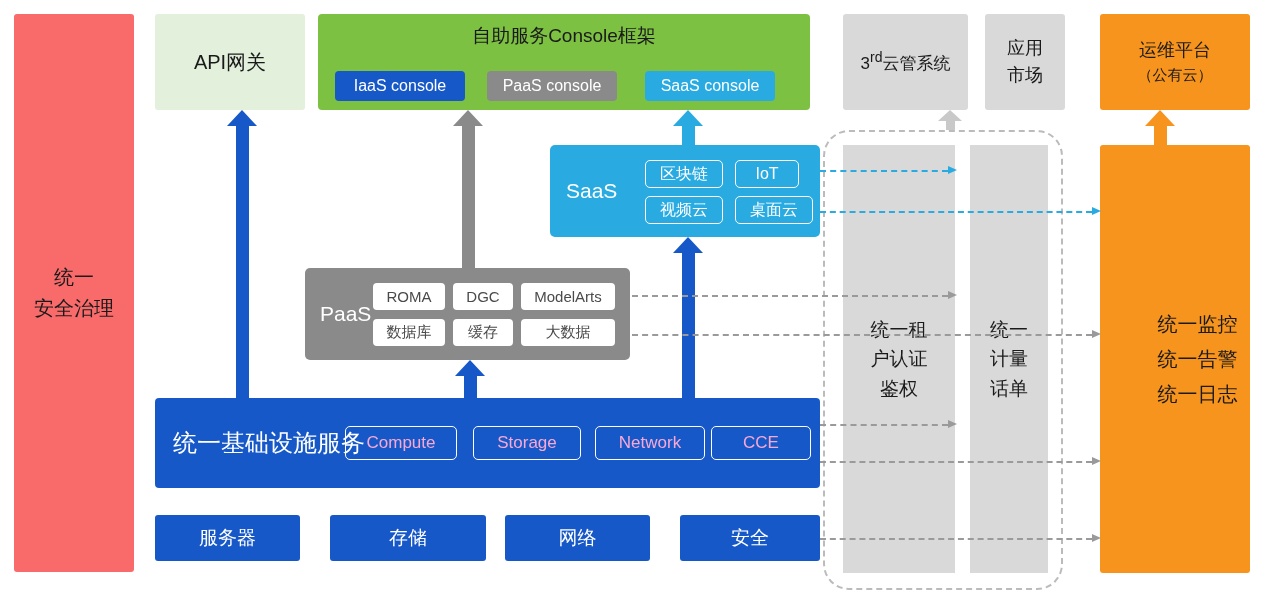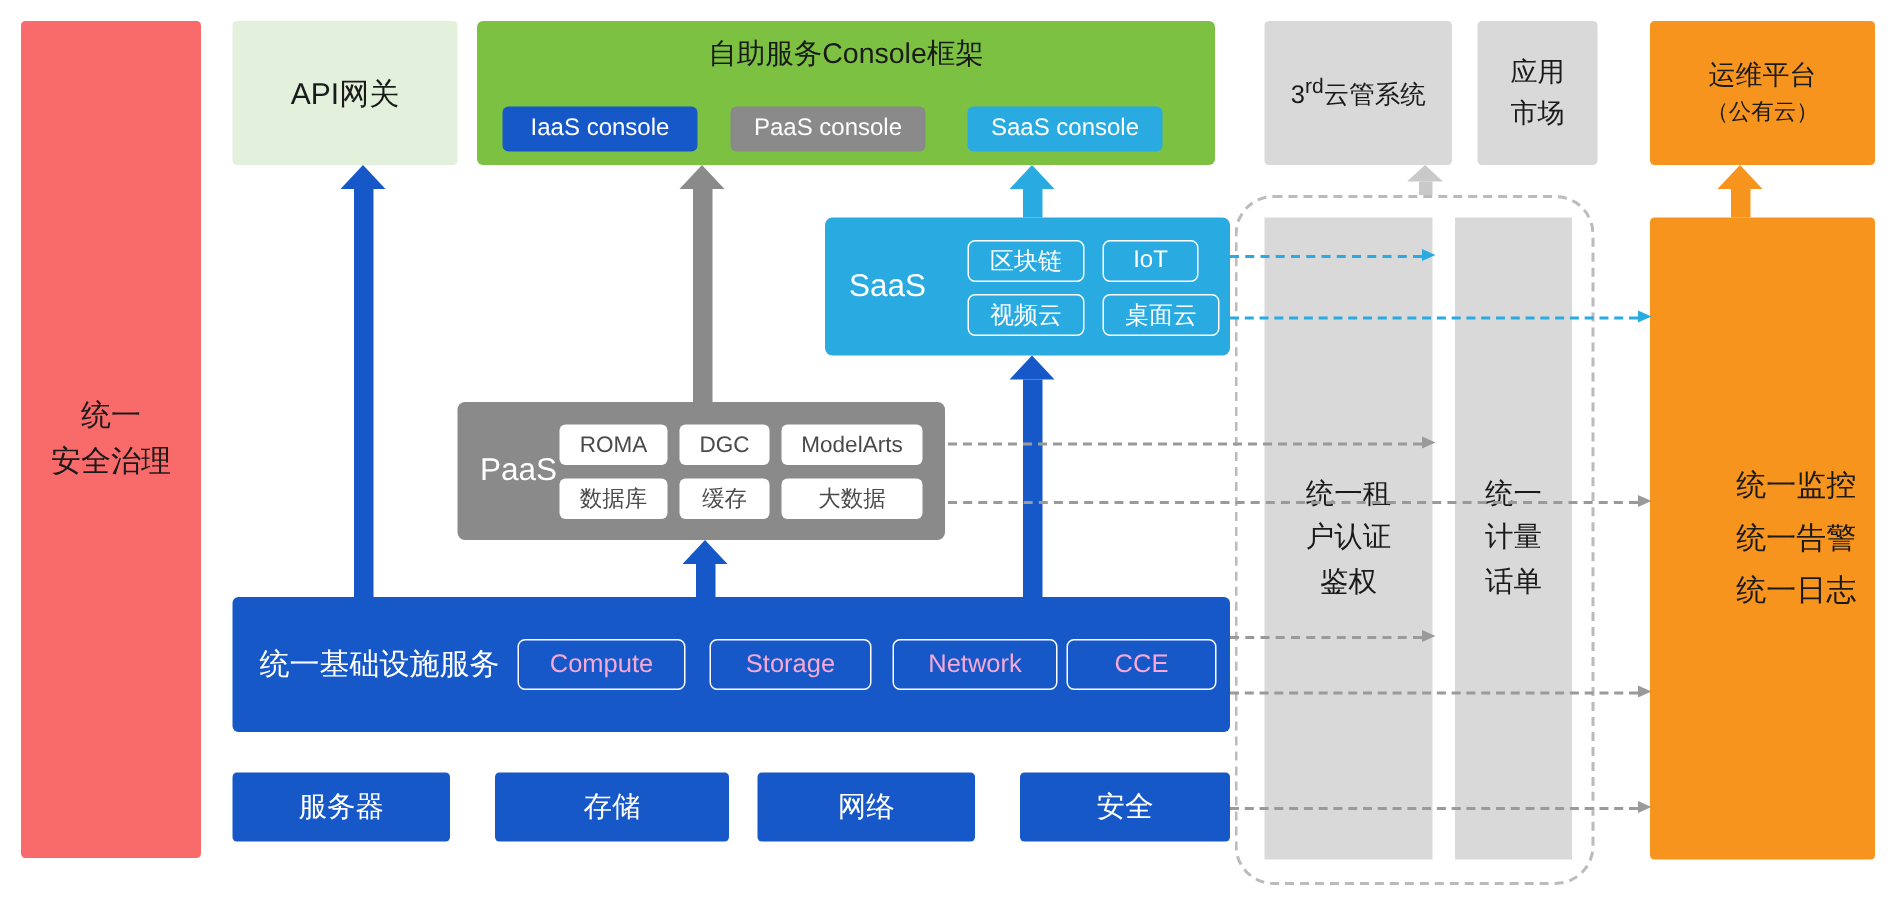--- a/index.html
+++ b/index.html
@@ -49,21 +49,21 @@
   .paas-chip{background:#fff;border-radius:4px;color:#4a4a4a;font-size:15px;height:27px;}
   .pc1{left:68px;top:15px;width:72px;}
   .pc2{left:148px;top:15px;width:60px;}
   .pc3{left:216px;top:15px;width:94px;}
   .pc4{left:68px;top:51px;width:72px;}
   .pc5{left:148px;top:51px;width:60px;}
   .pc6{left:216px;top:51px;width:94px;}
 
   .infra-box{left:155px;top:398px;width:665px;height:90px;background:#1658C8;border-radius:4px;}
   .infra-label{position:absolute;left:18px;top:50%;transform:translateY(-50%);
-               color:#fff;font-size:20px;}
+               color:#fff;font-size:24px;}
   .infra-chip{border:1.5px solid #fff;border-radius:5px;color:#f9a8d4;font-size:17px;
               height:34px;top:28px;}
   .ic1{left:190px;width:112px;}
   .ic2{left:318px;width:108px;}
   .ic3{left:440px;width:110px;}
   .ic4{left:556px;width:100px;}
 
   .res-box{top:515px;height:46px;background:#1658C8;border-radius:3px;color:#fff;font-size:19px;}
   .res1{left:155px;width:145px;}
   .res2{left:330px;width:156px;}

